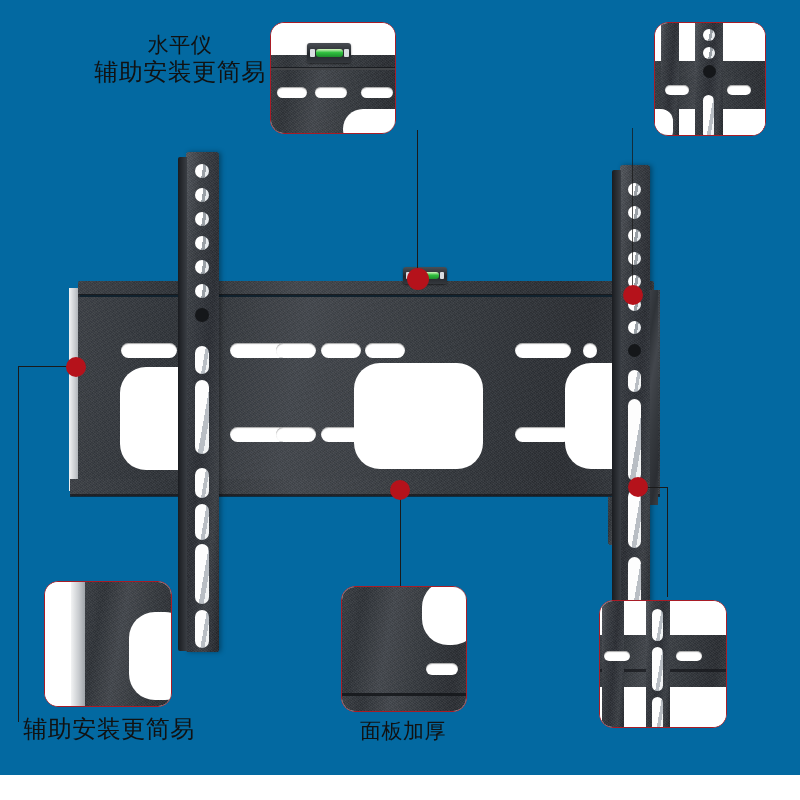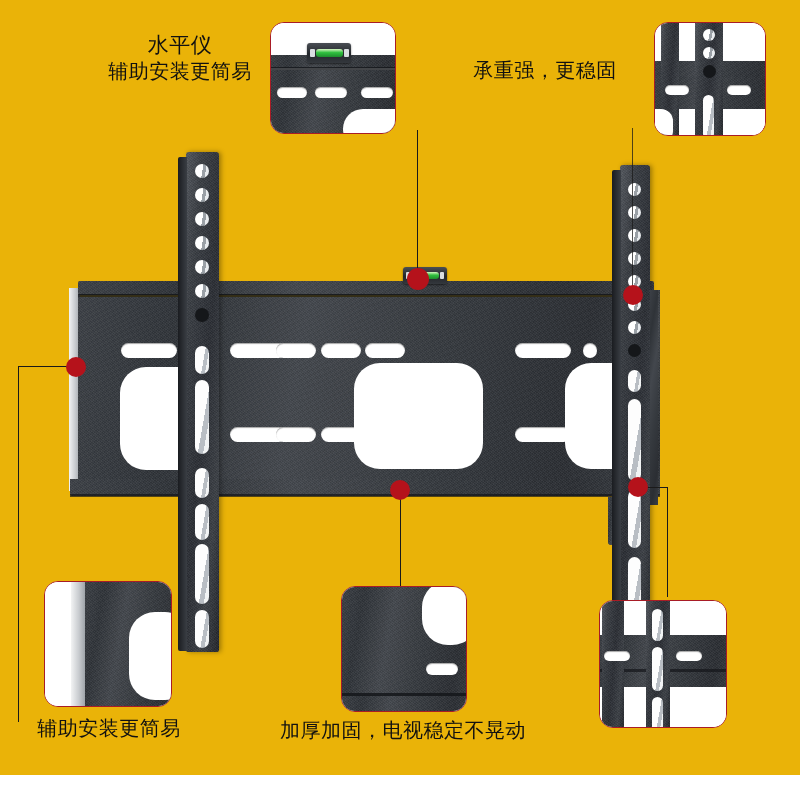--- a/index.html
+++ b/index.html
@@ -2,33 +2,33 @@
 <html><head>
 <meta charset="utf-8">
 <style>
   html,body{margin:0;padding:0;}
   body{
     width:800px;height:800px;
     background:#ffffff;
     font-family:"Liberation Sans","DejaVu Sans",sans-serif;
     overflow:hidden;
   }
-  #stage{position:relative;width:800px;height:775px;background:#eab308;}
+  #stage{position:relative;width:800px;height:775px;background:#0369a1;}
 
   
   .label{
     position:absolute;
     text-align:center;
     color:#111;
     line-height:1.28;
     white-space:nowrap;
     letter-spacing:.5px;
   }
   .label .l1{display:block;font-size:21px;}
-  .label .l2{display:block;font-size:20px;}
+  .label .l2{display:block;font-size:24px;font-family:Liberation Mono, monospace;}
 
   
   .inset{
     position:absolute;
     border:1.6px solid #a81c26;
     border-radius:14px;
     background:#fff;
     overflow:hidden;
   }
 
@@ -311,25 +311,24 @@
       <div class="hole bigcut" style="position:absolute;left:78px;top:92px;width:40px;height:40px;"></div>
     </div>
   </div>
 
   <div class="label" style="left:90px;top:32px;width:180px;">
     <span class="l1">水平仪</span>
     <span class="l2">辅助安装更简易</span>
   </div>
 
   <div class="label" style="left:450px;top:58px;width:190px;">
-    <span class="l2">承重强，更稳固</span>
   </div>
 
   <div class="label" style="left:11px;top:716px;width:196px;">
     <span class="l2">辅助安装更简易</span>
   </div>
 
   <div class="label" style="left:258px;top:718px;width:290px;">
-    <span class="l2">加厚加固，电视稳定不晃动</span>
+    <span class="l1">面板加厚</span>
   </div>
 
 
 </div>
 
 </body></html>

